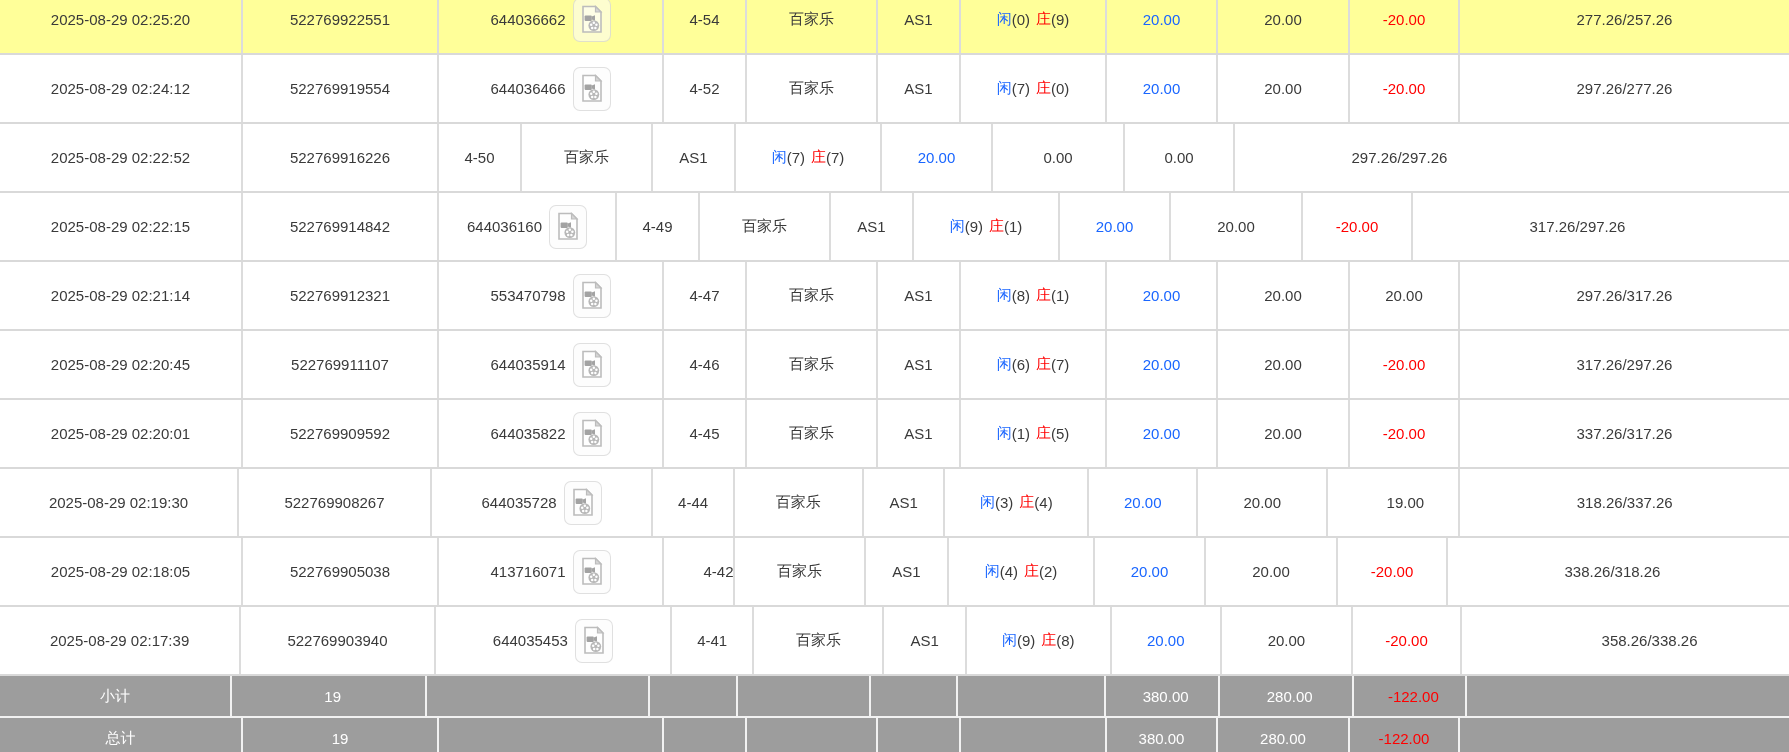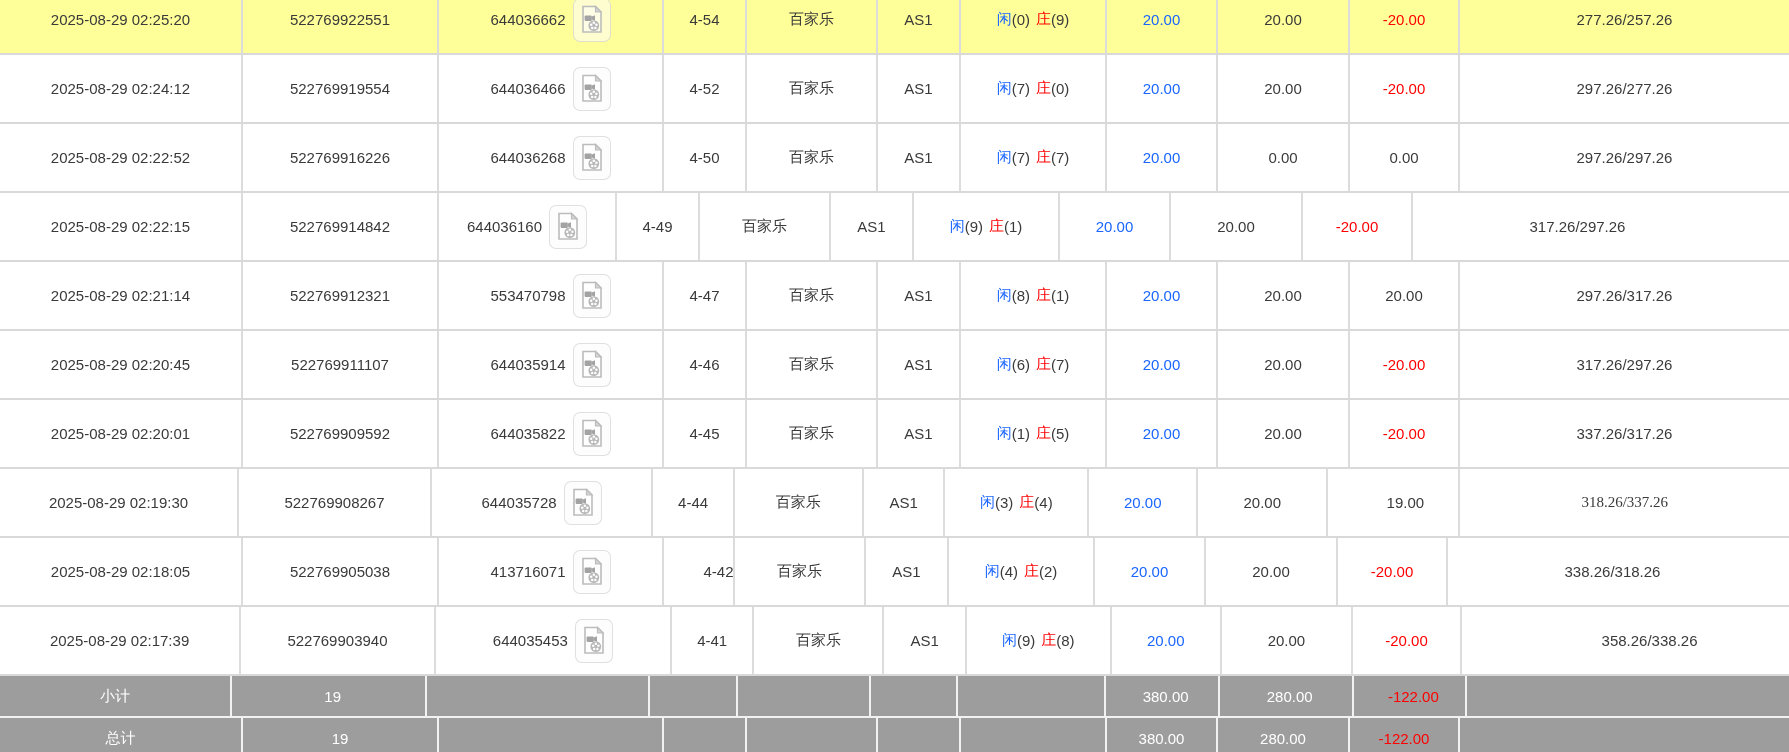--- a/index.html
+++ b/index.html
@@ -167,37 +167,20 @@
             <span>297.26/277.26</span>
           </div>
         </div>
         <div class="row">
           <div class="cell" style="width: 243px;">
             <span>2025-08-29 02:22:52</span>
           </div>
           <div class="cell" style="width: 196px;">
             <span>522769916226</span>
           </div>
-          <div class="cell" style="width: 225px;">
-            <span>644036268</span>
-            <button class="video-btn">
-              <svg width="24" height="29" viewBox="0 0 24 29">
-                <path d="M3 1.5 H15.5 L21 7 V27 H3 Z" fill="#ffffff" fill-opacity="0.5" stroke="#bcbcbc" stroke-width="1.6"></path>
-                <path d="M15.5 1.5 V7 H21 Z" fill="#d6d6d6" stroke="#bcbcbc" stroke-width="1.2"></path>
-                <rect x="4.6" y="10.5" width="7.2" height="5.4" rx="1" fill="#a3a3a3"></rect>
-                <polygon points="11.8,11.6 15,10.2 15,15.8 11.8,14.4" fill="#a3a3a3"></polygon>
-                <circle cx="13.8" cy="20.6" r="5.4" fill="#b8b8b8"></circle>
-                <circle cx="13.8" cy="17.8" r="1.25" fill="#ffffff"></circle>
-                <circle cx="11.2" cy="19.8" r="1.25" fill="#ffffff"></circle>
-                <circle cx="12.2" cy="22.9" r="1.25" fill="#ffffff"></circle>
-                <circle cx="15.4" cy="22.9" r="1.25" fill="#ffffff"></circle>
-                <circle cx="16.4" cy="19.8" r="1.25" fill="#ffffff"></circle>
-              </svg>
-            </button>
-          </div>
           <div class="cell" style="width: 83px;">
             <span>4-50</span>
           </div>
           <div class="cell" style="width: 131px;">
             <span>百家乐</span>
           </div>
           <div class="cell" style="width: 83px;">
             <span>AS1</span>
           </div>
           <div class="cell" style="width: 146px;">
@@ -474,21 +457,21 @@
           </div>
           <div class="cell" style="width: 111px;">
             <span style="color: rgb(26, 102, 255);">20.00</span>
           </div>
           <div class="cell" style="width: 132px;">
             <span>20.00</span>
           </div>
           <div class="cell" style="width: 110px; margin-left: 24px;">
             <span>19.00</span>
           </div>
-          <div class="cell last" style="width: 334px; font-family: Liberation Serif, serif;">
+          <div class="cell last" style="width: 334px;">
             <span>318.26/337.26</span>
           </div>
         </div>
         <div class="row">
           <div class="cell" style="width: 243px;">
             <span>2025-08-29 02:18:05</span>
           </div>
           <div class="cell" style="width: 196px;">
             <span>522769905038</span>
           </div>

